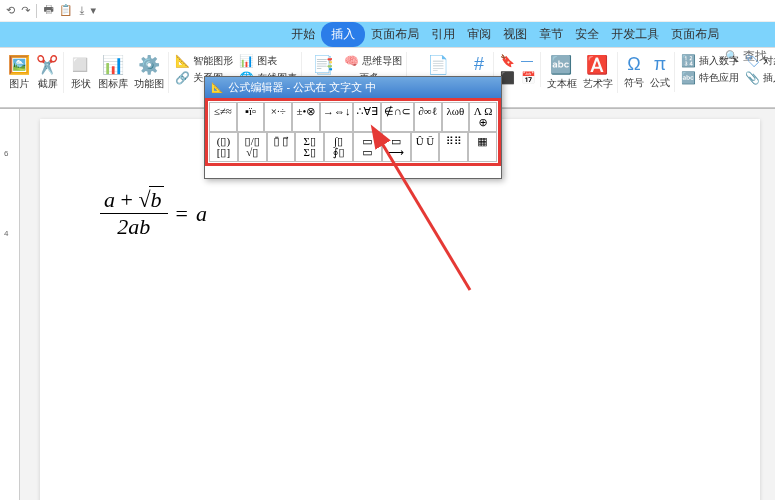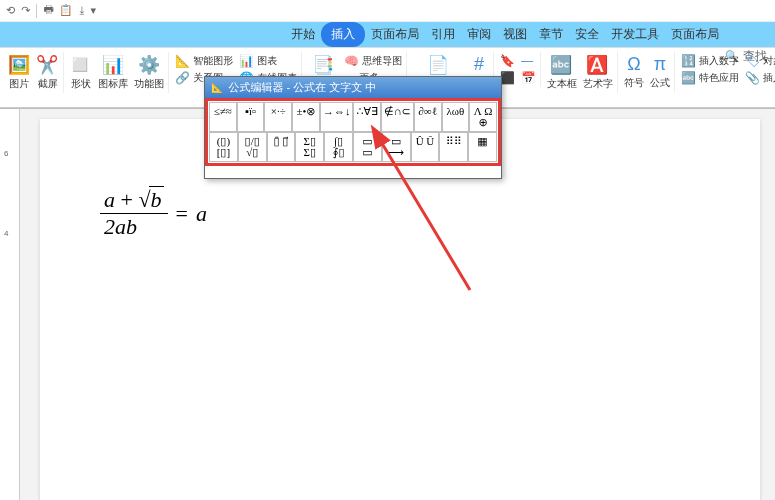--- a/index.html
+++ b/index.html
@@ -40,21 +40,21 @@
   .eq-title::before { content: "📐"; font-size: 10px; }
   .eq-menu { display: flex; gap: 10px; padding: 2px 6px; font-size: 11px; color: #222; border-bottom: 1px solid #ccc; background: #f3f3f3; }
   .eq-menu span { cursor: pointer; }
   .eq-toolbar { border: 3px solid #e53935; padding: 1px; }
   .eq-toolbar-row { display: flex; }
   .eq-toolbar-row .cell { flex: 1; text-align: center; font-size: 11px; padding: 3px 2px; border: 1px solid #bfbfbf; background: #fff; cursor: pointer; font-family: "Times New Roman", serif; line-height: 1; }
   .eq-canvas { min-height: 12px; background: #fff; }
   
   
   .equation { position: absolute; left: 60px; top: 68px; font-family: "Times New Roman", serif; font-size: 22px; font-style: italic; display: flex; align-items: center; gap: 8px; }
-  .frac { display: inline-flex; flex-direction: column; font-style: italic; }
+  .frac { display: inline-flex; flex-direction: column; align-items: center; font-style: italic; }
   .frac .num, .frac .den { padding: 0 4px; }
   .frac .bar { width: 100%; border-top: 1.5px solid #000; }
   .sqrt { position: relative; display: inline-block; }
   .sqrt::before { content: "√"; font-style: normal; margin-right: -2px; }
   .sqrt .rad { border-top: 1.5px solid #000; padding: 0 2px; }
   
   
   .arrow { position: absolute; pointer-events: none; }
   .arrow svg { overflow: visible; }
 </style>

